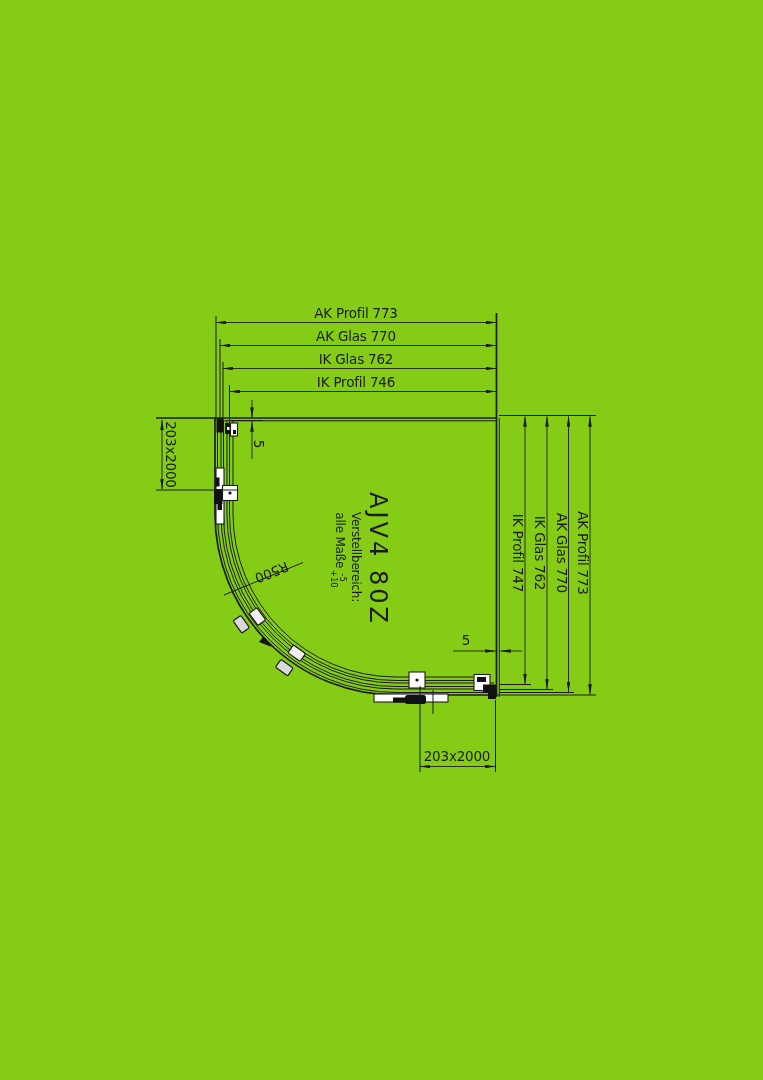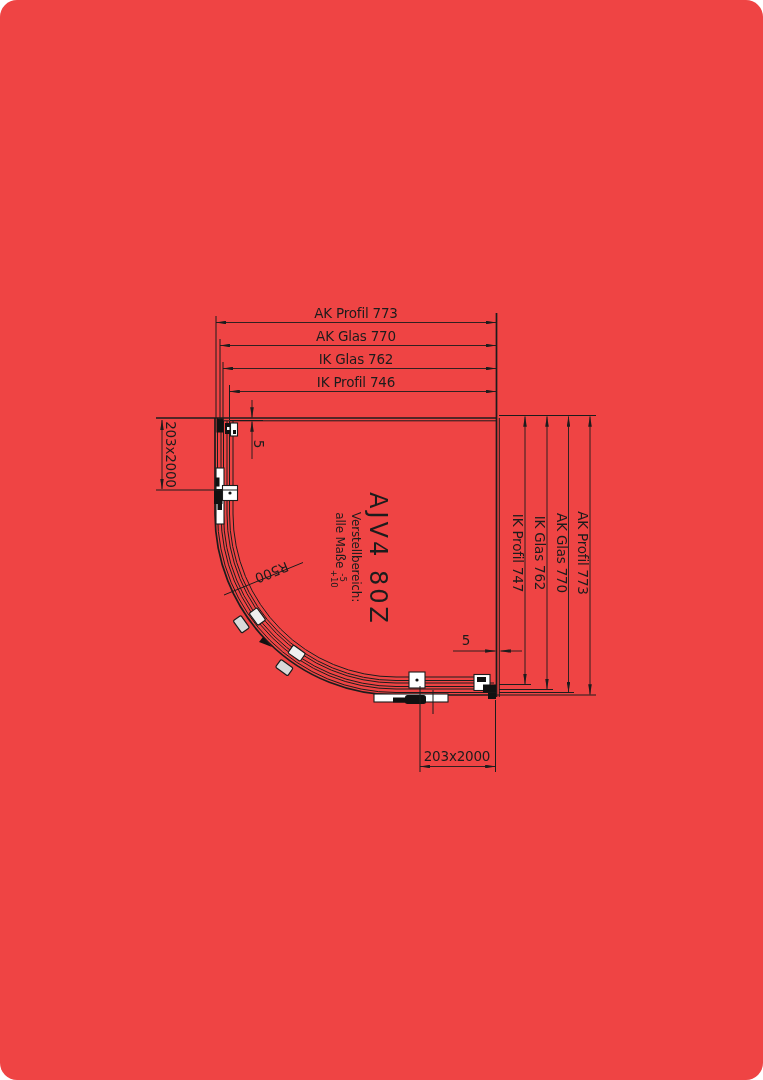--- a/index.html
+++ b/index.html
@@ -1,17 +1,17 @@
 <!DOCTYPE html>
 <html><head>
 <meta charset="utf-8">
 <style>
   html,body{margin:0;padding:0;background:#ffffff;}
-  .page{position:relative;width:763px;height:1080px;background:#ef4444;overflow:hidden;
-        font-family:"DejaVu Sans",sans-serif;border-radius:17px;}
+  .page{position:relative;width:763px;height:1080px;background:#84cc16;overflow:hidden;
+        font-family:"DejaVu Sans",sans-serif;}
   svg{display:block;}
   .ln{stroke:#1c1c1c;stroke-width:1;fill:none;}
   .lnb{stroke:#1c1c1c;stroke-width:1.7;fill:none;}
   .dim{stroke:#1c1c1c;stroke-width:0.9;fill:none;}
   .dl{marker-start:url(#ar);marker-end:url(#ar);}
   .de{marker-end:url(#ar);}
   .txt{fill:#1c1c1c;font-family:"DejaVu Sans",sans-serif;font-size:13.5px;letter-spacing:-0.2px;}
   .big{font-size:24px;letter-spacing:3px;}
   .small{font-size:12px;letter-spacing:-0.2px;}
   .tiny{font-size:8.5px;letter-spacing:0;}

